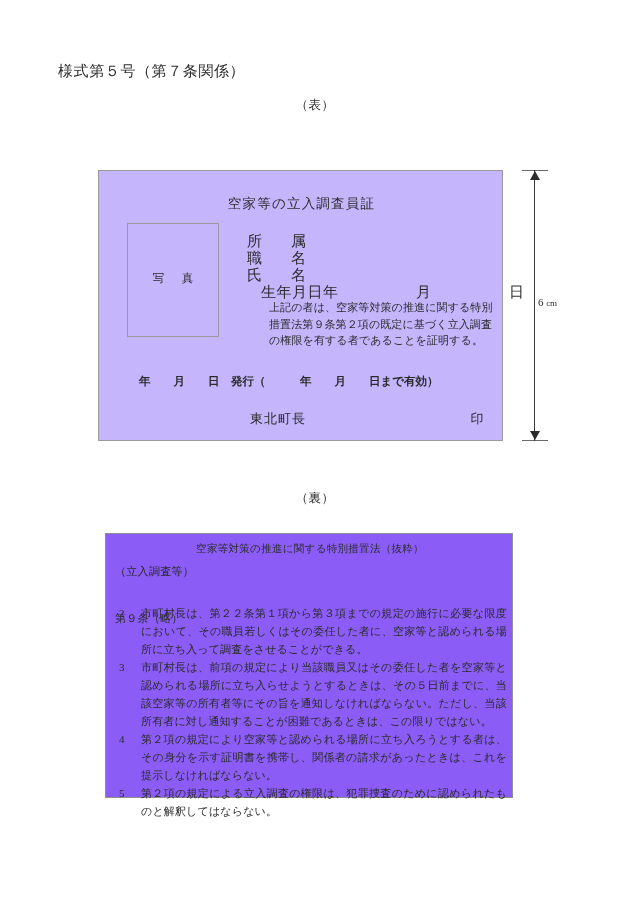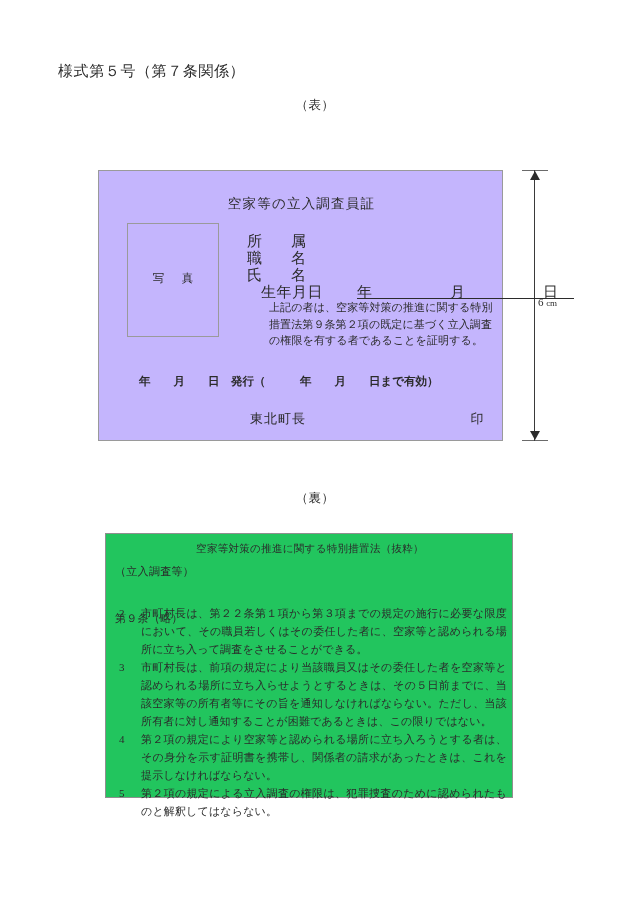--- a/index.html
+++ b/index.html
@@ -200,23 +200,21 @@
     font-size: 15px;
     line-height: 17px;
     white-space: nowrap;
   }
   .field-row .fld-label {
     display: inline-block;
     letter-spacing: 7px;
   }
   .field-row .fld-value {
     display: inline-block;
-    margin-left: 34px;
     letter-spacing: 16px;
-    text-decoration: underline;
   }
   .field-row.dob .fld-label { letter-spacing: 0.5px; margin-left: 14px; }
 
   #card-statement {
     position: absolute;
     left: 170px;
     top: 128px;
     width: 226px;
     font-size: 11px;
     line-height: 16.5px;
@@ -255,21 +253,21 @@
 
   
   #law-panel {
     position: absolute;
     left: 105px;
     top: 533px;
     width: 408px;
     height: 265px;
     border: 1px solid #8f8f8f;
     box-sizing: border-box;
-    background: #22c55e;
+    background: #8b5cf6;
   }
   #law-title {
     position: absolute;
     left: 0;
     top: 8px;
     width: 408px;
     text-align: center;
     font-size: 10.5px;
     letter-spacing: 0.3px;
   }

